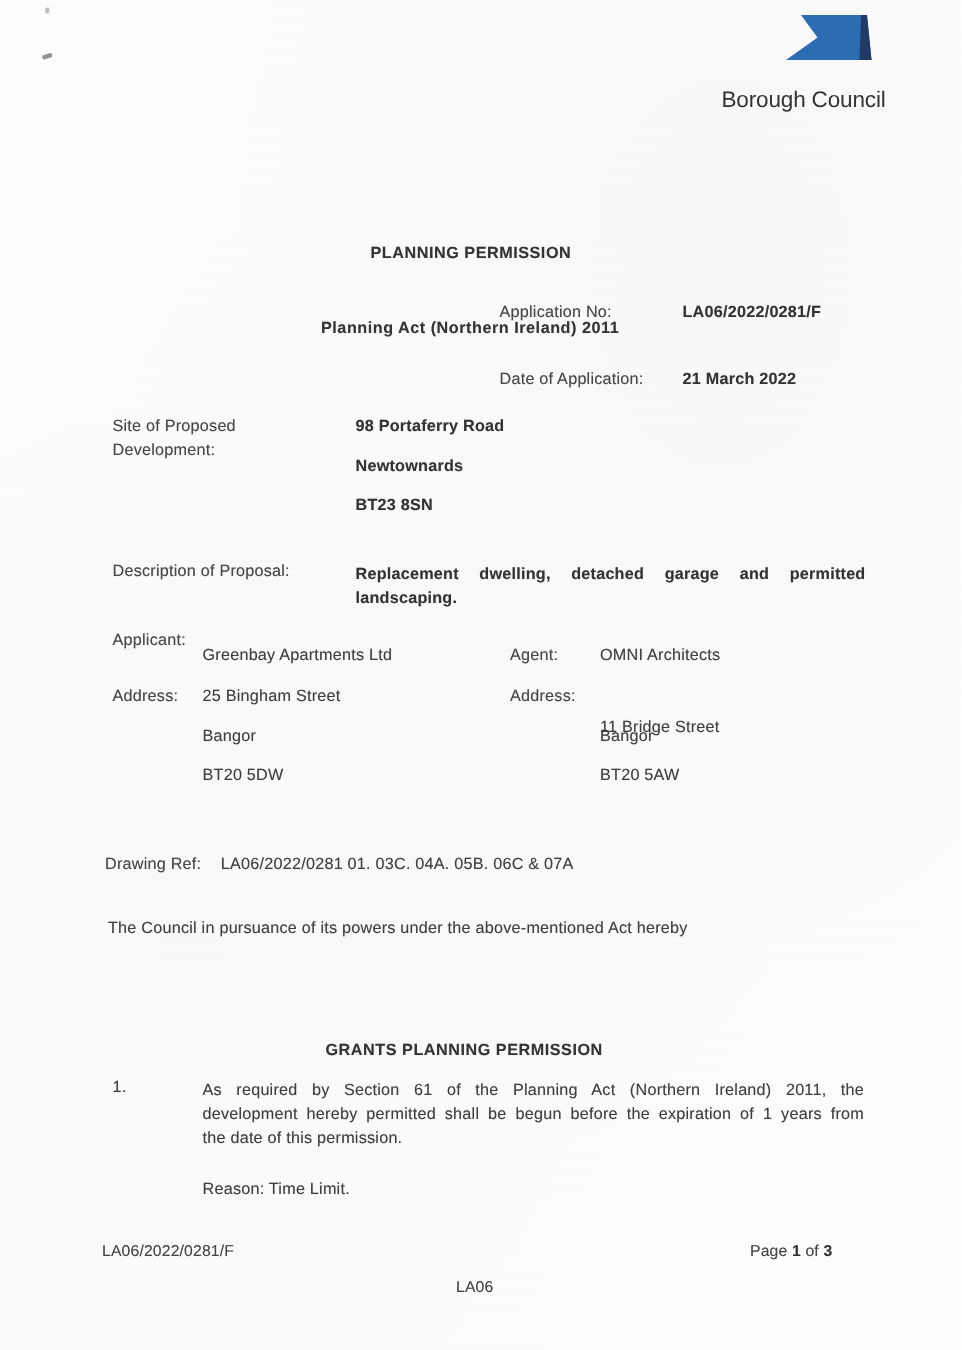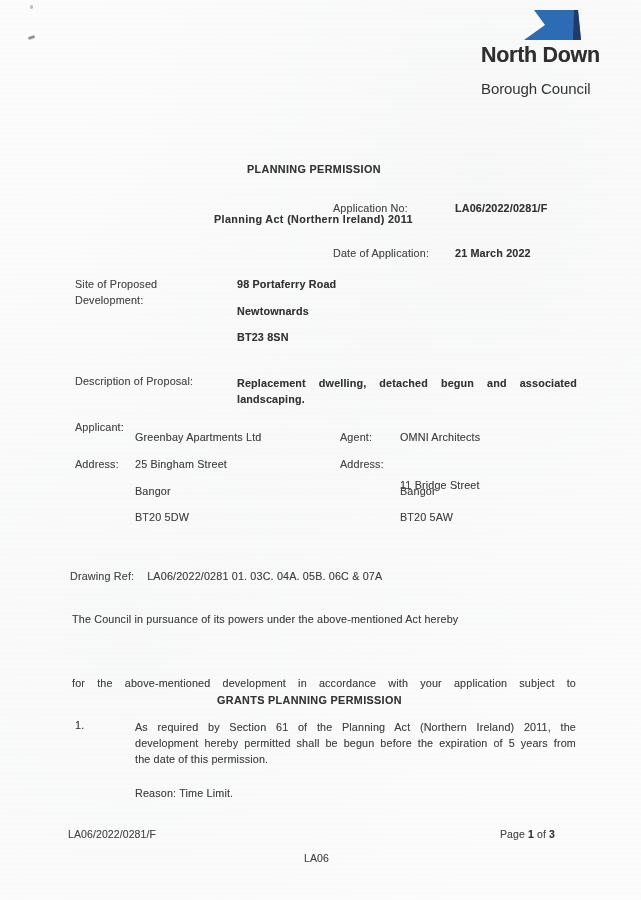--- a/index.html
+++ b/index.html
@@ -38,41 +38,40 @@
 <div class="page">
 
   <div class="abs speck1"></div>
   <div class="abs speck2"></div>
 
   <svg class="abs" style="left:518px;top:6px;" width="68" height="38" viewBox="0 0 68 38">
     <polygon points="16,4 60,4 63,34 6,34 27,19" fill="#2d6cb2"></polygon>
     <polygon points="56,4 60,4 63,34 55,34" fill="#223a66"></polygon>
   </svg>
   <div class="abs" style="left:481px;top:44px;">
-    <div class="logo-text">North Down</div>
     <div class="logo-sub">Borough Council</div>
   </div>
 
   <div class="abs txt center-title" style="left:247px;top:117px;">PLANNING PERMISSION</div>
   <div class="abs txt center-title" style="left:214px;top:167px;">Planning Act (Northern Ireland) 2011</div>
 
   <div class="abs txt label" style="left:333px;top:202px;">Application No:</div>
   <div class="abs txt b" style="left:455px;top:202px;">LA06/2022/0281/F</div>
   <div class="abs txt label" style="left:333px;top:247px;">Date of Application:</div>
   <div class="abs txt b" style="left:455px;top:247px;">21 March 2022</div>
 
   <div class="abs txt label" style="left:75px;top:278px;">Site of Proposed</div>
   <div class="abs txt label" style="left:75px;top:294px;">Development:</div>
   <div class="abs txt b" style="left:237px;top:278px;">98 Portaferry Road</div>
   <div class="abs txt b" style="left:237px;top:305px;">Newtownards</div>
   <div class="abs txt b" style="left:237px;top:331px;">BT23 8SN</div>
 
   <div class="abs txt label" style="left:75px;top:375px;">Description of Proposal:</div>
   <div class="abs wrapblock b" style="left:237px;top:375px;width:340px;">
-    <div class="jline">Replacement dwelling, detached begun and associated</div>
+    <div class="jline">Replacement dwelling, detached garage and permitted</div>
     <div>landscaping.</div>
   </div>
 
   <div class="abs txt label" style="left:75px;top:421px;text-align:right;">Applicant:</div>
   <div class="abs txt" style="left:135px;top:431px;">Greenbay Apartments Ltd</div>
   <div class="abs txt label" style="left:340px;top:431px;">Agent:</div>
   <div class="abs txt" style="left:400px;top:431px;">OMNI Architects</div>
 
   <div class="abs txt label" style="left:75px;top:458px;">Address:</div>
   <div class="abs txt" style="left:135px;top:458px;">25 Bingham Street</div>
@@ -88,27 +87,26 @@
   <div class="abs" style="left:70px;top:570px;display:flex;">
     <div class="txt label">Drawing Ref:</div>
     <div class="txt" style="margin-left:13px;">LA06/2022/0281 01. 03C. 04A. 05B. 06C &amp; 07A</div>
   </div>
 
   <div class="abs txt" style="left:72px;top:613px;">The Council in pursuance of its powers under the above-mentioned Act hereby</div>
 
   <div class="abs txt center-title" style="left:217px;top:648px;">GRANTS PLANNING PERMISSION</div>
 
   <div class="abs wrapblock" style="left:72px;top:675px;width:504px;">
-    <div class="jline">for the above-mentioned development in accordance with your application subject to</div>
   </div>
 
   <div class="abs txt" style="left:75px;top:719px;">1.</div>
   <div class="abs wrapblock" style="left:135px;top:719px;width:441px;">
     <div class="jline">As required by Section 61 of the Planning Act (Northern Ireland) 2011, the</div>
-    <div class="jline">development hereby permitted shall be begun before the expiration of 5 years from</div>
+    <div class="jline">development hereby permitted shall be begun before the expiration of 1 years from</div>
     <div>the date of this permission.</div>
   </div>
   <div class="abs txt" style="left:135px;top:787px;">Reason: Time Limit.</div>
 
   <div class="abs txt footer" style="left:68px;top:828px;">LA06/2022/0281/F</div>
   <div class="abs txt footer" style="left:304px;top:828px;margin-top:24px;">LA06</div>
   <div class="abs txt footer" style="left:500px;top:828px;">
     <span>Page</span>
     <span class="b">1</span>
     <span>of</span>

